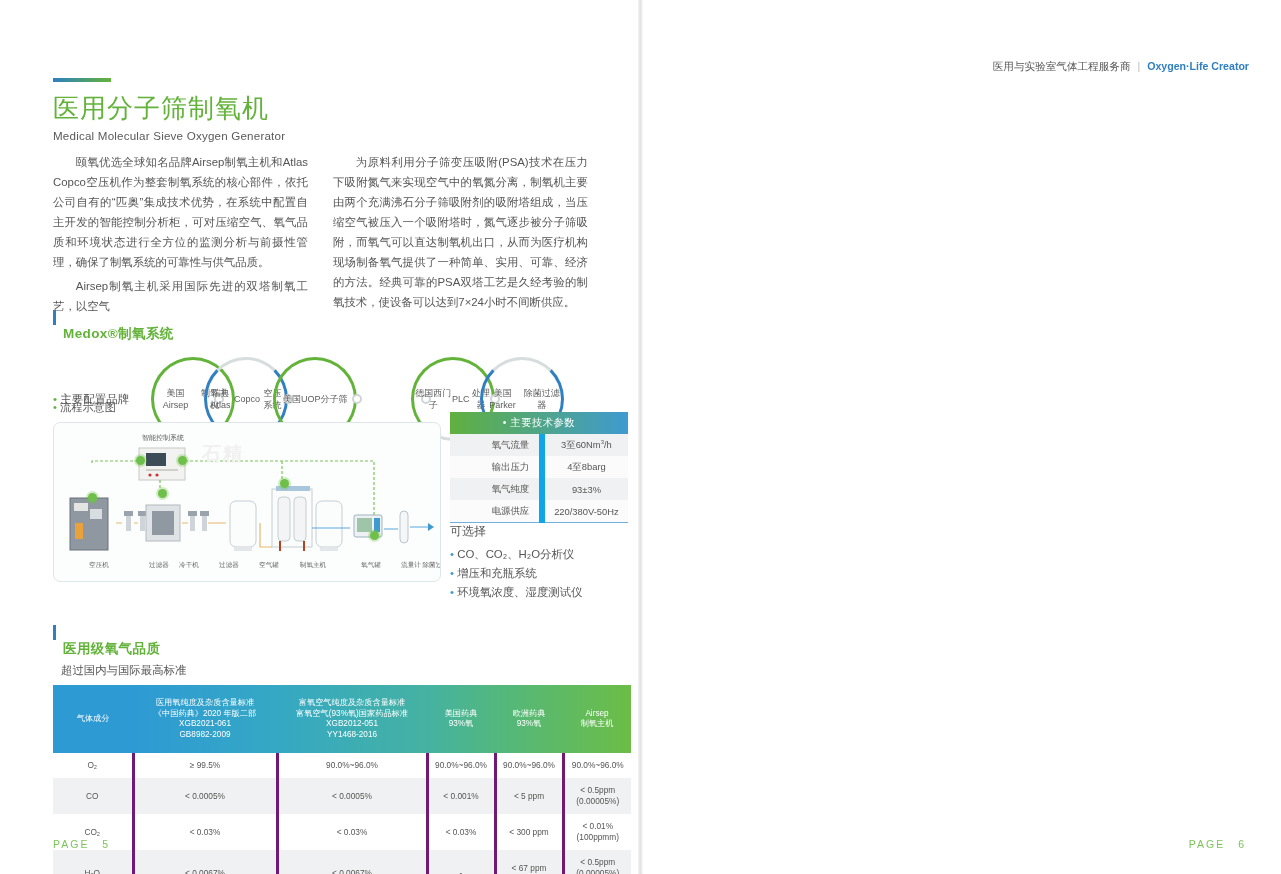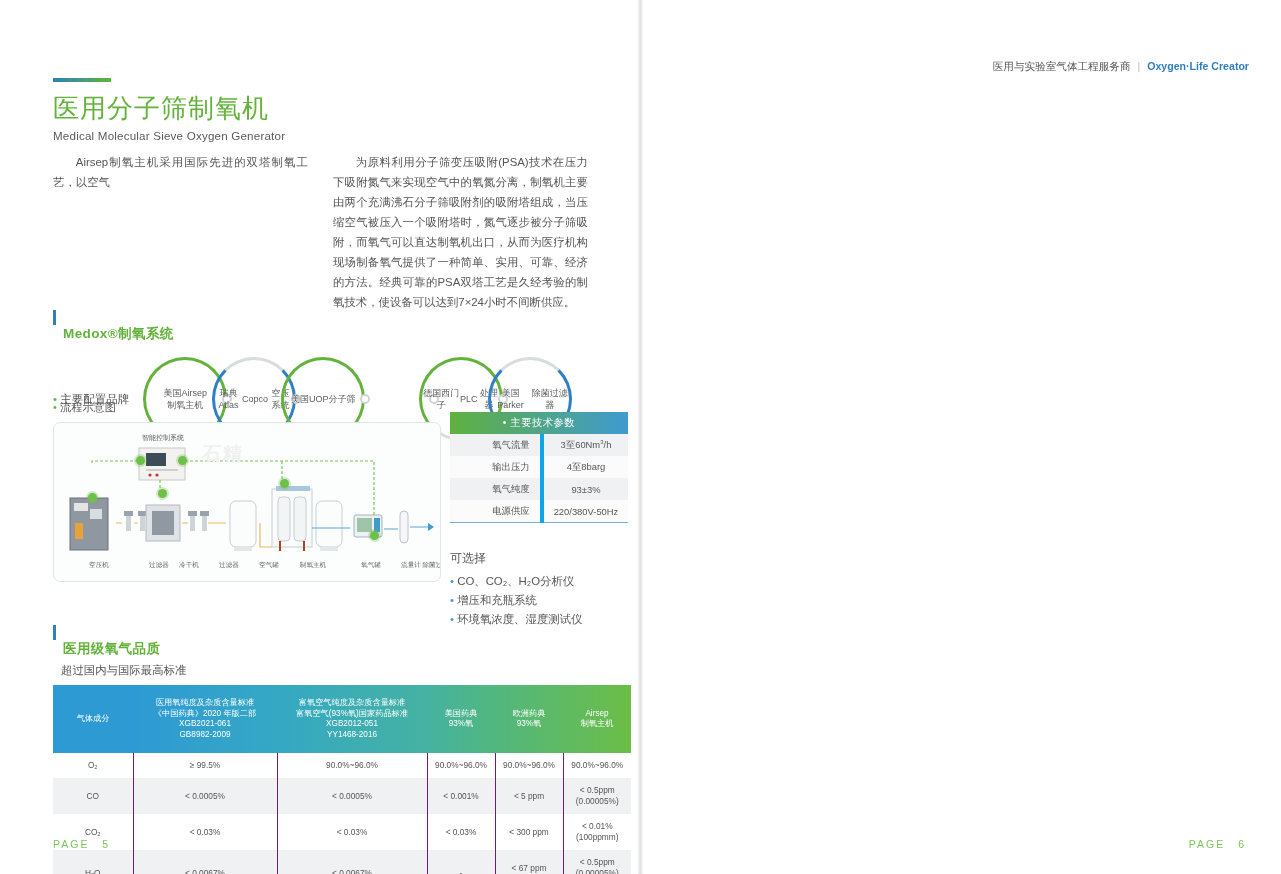--- a/index.html
+++ b/index.html
@@ -29,21 +29,21 @@
   
   .l-head { position:absolute; left:53px; top:78px; }
   .l-title-cn { font-size:26px; color:#63b33b; letter-spacing:1px; margin-top:9px; font-weight:500;}
   .l-title-en { font-size:11.6px; color:#5a5a5a; letter-spacing:.2px; margin-top:3px; }
   .l-cols { position:absolute; left:53px; top:152px; width:535px; display:flex; gap:25px; }
   .l-cols > div { width:255px; }
 
   
   .brand-sec { position:absolute; left:53px; top:292px; width:540px; }
   .brand-row { display:flex; align-items:center; margin-top:14px; }
-  .brand-lbl { font-size:11.5px; color:#555; white-space:nowrap; margin-right:10px;}
+  .brand-lbl { font-size:11.5px; color:#555; white-space:nowrap; margin-right:2px;}
   .brand-lbl .dot { color:#63b33b; }
   .chain { position:relative; height:84px; flex:1; margin-left:4px; }
   .ring { position:absolute; top:0; width:84px; height:84px; border-radius:50%;
           border:3px solid #d7dcdd; display:flex; align-items:center; justify-content:center;
           text-align:center; font-size:9px; line-height:12px; color:#5d5d5d; background:transparent;}
   .ring.g { border-top-color:#63b33b; border-left-color:#63b33b; border-right-color:#63b33b; }
   .ring.b { border-bottom-color:#2f7fc1; border-left-color:#2f7fc1; border-right-color:#2f7fc1; }
   .ring span { display:block; }
   .knot { position:absolute; top:37px; width:10px; height:10px; border-radius:50%;
           border:2px solid #cfd5d6; background:#fff; }
@@ -59,41 +59,41 @@
           box-shadow:0 0 0 2px rgba(111,192,74,.3); }
 
   
   .spec { position:absolute; left:450px; top:412px; width:178px; }
   .spec-head { background:linear-gradient(to right,#60b03f,#3f9ad0); color:#fff;
                font-size:10.3px; text-align:center; padding:4px 0; letter-spacing:.5px;}
   .spec table { width:100%; border-collapse:collapse; font-size:9.4px; }
   .spec td { padding:4.5px 2px; text-align:center; color:#555; }
   .spec tr:nth-child(odd) td { background:#f0f1f2; }
   .spec tr:nth-child(even) td { background:#fbfbfb; }
-  .spec td:first-child { border-right:4px solid #0ea5e9;padding-left:34px; }
+  .spec td:first-child { border-right:6px solid #0ea5e9;padding-left:34px; }
   .spec table { border-bottom:1.5px solid #6fb0dc; }
-  .opt { margin-top:27px; }
+  .opt { margin-top:0; }
   .opt h4 { font-size:12px; color:#555; font-weight:normal; margin-bottom:5px; }
   .opt li { list-style:none; font-size:11.4px; color:#555; line-height:19px; }
   .opt li:before { content:"• "; color:#3f9ad0; }
 
   
   .gq { position:absolute; left:53px; top:607px; width:578px; }
   .gq-sub { font-size:11.4px; color:#555; margin:5px 0 7px 8px; }
   .gq table { width:578px; border-collapse:collapse; table-layout:fixed; }
   .gq thead th { color:#fff; font-size:8.2px; line-height:10.5px; font-weight:normal;
      padding:6px 2px; vertical-align:middle; text-align:center; height:68px;}
   .gq thead th.h0 { background:#2e9ad4; width:80px;}
   .gq thead th.h1 { background:linear-gradient(to right,#2e9ad4,#35a8c4); width:144px;}
   .gq thead th.h2 { background:linear-gradient(to right,#35a8c4,#45b2a2); width:150px;}
   .gq thead th.h3 { background:linear-gradient(to right,#45b2a2,#52b77f); width:68px;}
   .gq thead th.h4 { background:linear-gradient(to right,#52b77f,#5fba63); width:68px;}
   .gq thead th.h5 { background:linear-gradient(to right,#5fba63,#6cbd46); width:68px;}
   .gq tbody td { font-size:8.3px; line-height:11px; text-align:center; color:#555;
-     padding:7px 2px; border-right:1px solid #701a75; vertical-align:middle; }
+     padding:7px 2px; border-right:3px solid #701a75; vertical-align:middle; }
   .gq tbody td:last-child { border-right:none; }
   .gq tbody tr:nth-child(even) td { background:#f0f1f2; }
   .gq tbody tr:nth-child(odd) td { background:#fff; }
   .gq tbody { border-bottom:1.5px solid #6fb0dc; }
 
   .pg { position:absolute; bottom:24px; font-size:10.5px; color:#7cc45a; letter-spacing:2px; }
 
   
   .r-top { position:absolute; right:32px; top:60px; font-size:10.6px; color:#555; }
   .r-top b { color:#2f7fc1; font-weight:bold; }
@@ -110,39 +110,40 @@
   <div class="page page-left">
 
     <div class="l-head">
       <div class="accent-bar"></div>
       <div class="l-title-cn">医用分子筛制氧机</div>
       <div class="l-title-en">Medical Molecular Sieve Oxygen Generator</div>
     </div>
 
     <div class="l-cols">
       <div class="body-col">
+        <p>颐氧优选全球知名品牌Airsep制氧主机和Atlas Copco空压机作为整套制氧系统的核心部件，依托公司自有的“匹奥”集成技术优势，在系统中配置自主开发的智能控制分析柜，可对压缩空气、氧气品质和环境状态进行全方位的监测分析与前摄性管理，确保了制氧系统的可靠性与供气品质。</p>
         <p>Airsep制氧主机采用国际先进的双塔制氧工艺，以空气</p>
       </div>
       <div class="body-col">
         <p>为原料利用分子筛变压吸附(PSA)技术在压力下吸附氮气来实现空气中的氧氮分离，制氧机主要由两个充满沸石分子筛吸附剂的吸附塔组成，当压缩空气被压入一个吸附塔时，氮气逐步被分子筛吸附，而氧气可以直达制氧机出口，从而为医疗机构现场制备氧气提供了一种简单、实用、可靠、经济的方法。经典可靠的PSA双塔工艺是久经考验的制氧技术，使设备可以达到7×24小时不间断供应。</p>
       </div>
     </div>
 
     <div class="brand-sec">
       <div class="sec-title">
         <span class="tick"></span>
         <span class="txt">Medox®制氧系统</span>
       </div>
       <div class="brand-row">
         <div class="brand-lbl">
           <span class="dot">•</span>
           <span>主要配置品牌</span>
         </div>
         <div class="chain" id="chain">
-            <div class="ring g" style="left: 0px; flex-direction: column;">
+            <div class="ring g" style="left: 16px;">
               <span>美国Airsep</span>
               <span>制氧主机</span>
             </div>
             <div class="knot" style="left: 79px;"></div>
             <div class="ring b" style="left: 69px;">
               <span>瑞典Atlas</span>
               <span>Copco</span>
               <span>空压系统</span>
             </div>
             <div class="knot" style="left: 148px;"></div>

